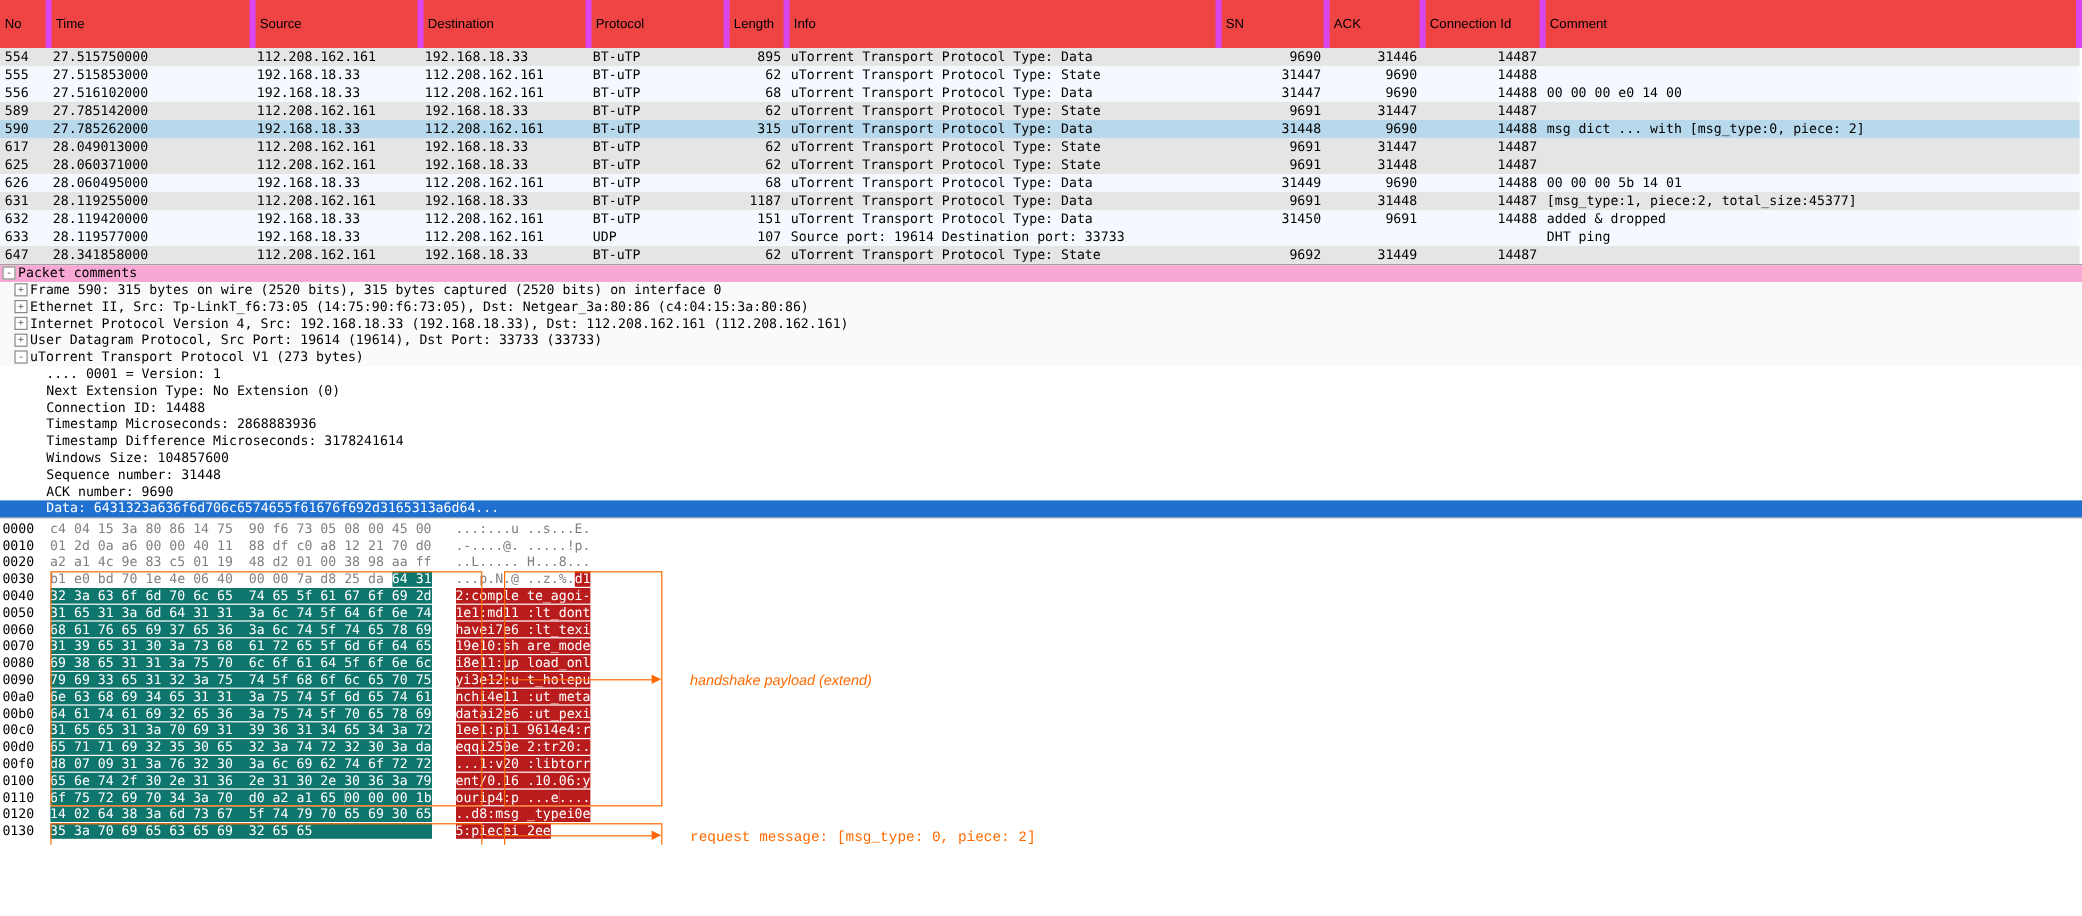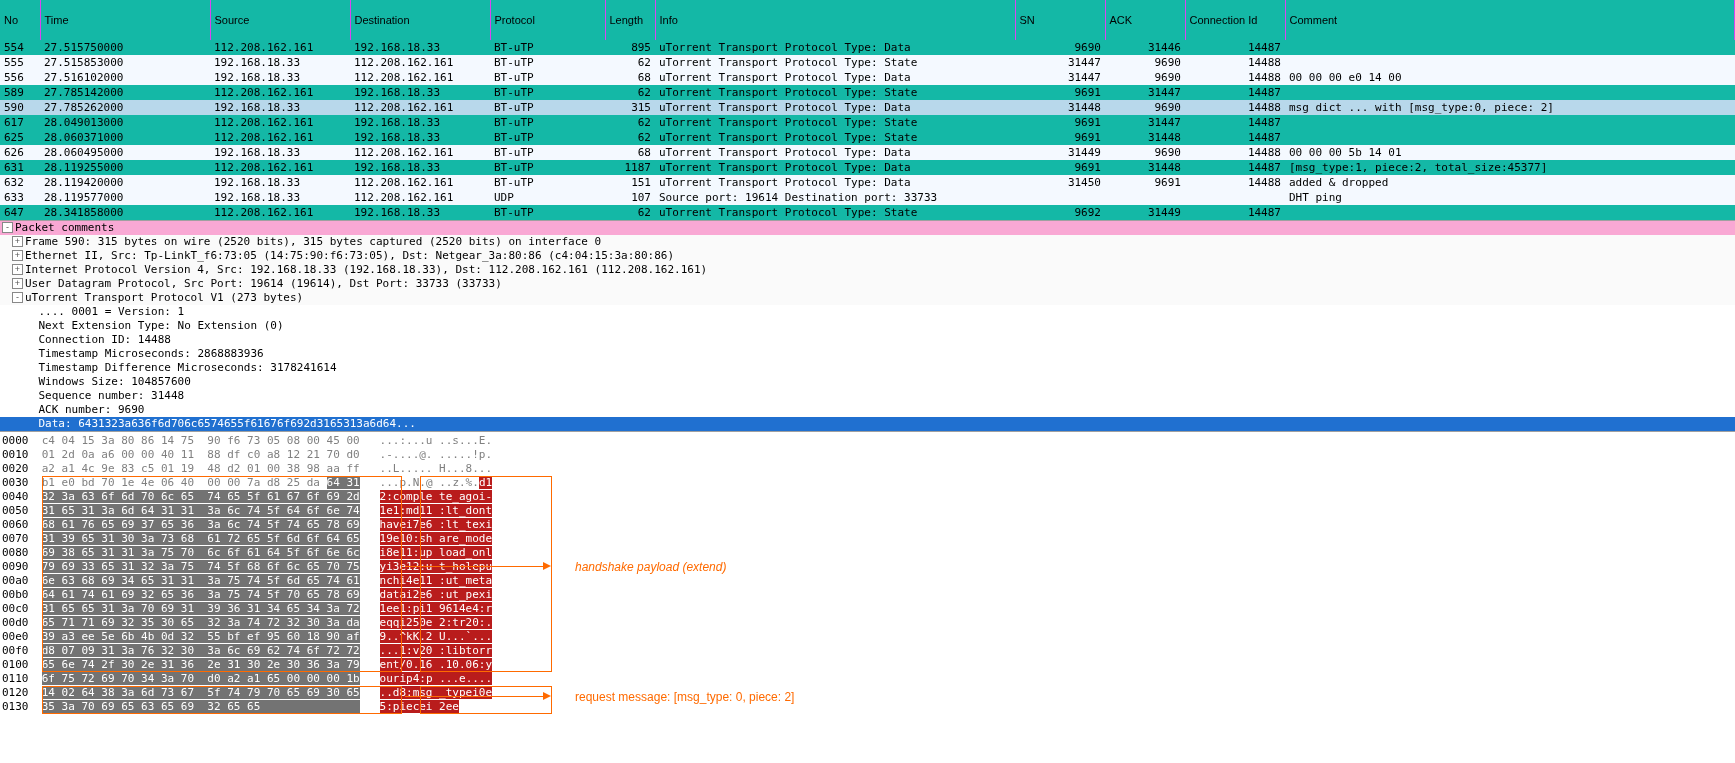--- a/index.html
+++ b/index.html
@@ -1,35 +1,35 @@
 <!DOCTYPE html>
 <html><head>
 <meta charset="utf-8">
 <style>
   * { margin: 0; padding: 0; box-sizing: border-box; }
   body { font-family: "Lucida Console", "Consolas", monospace; font-size: 11px; background: #fff; color: #000; width: 1735px; }
   .packet-list { border-bottom: 1px solid #a0a0a0; }
   .packet-list table { width: 100%; border-collapse: collapse; table-layout: fixed; }
-  .packet-list thead th { text-align: left; font-weight: normal; padding: 14px 4px; background: #14b8a6; border-right: 1px solid #d946ef; font-family: Tahoma, sans-serif; font-size: 11px; height:16px; }
+  .packet-list thead th { text-align: left; font-weight: normal; padding: 14px 4px; background: #ef4444; border-right: 5px solid #d946ef; font-family: Tahoma, sans-serif; font-size: 11px; height:16px; }
   .packet-list tbody td { padding: 1px 4px; white-space: nowrap; overflow: hidden; font-family: "Lucida Console","Consolas",monospace; font-size:11px; height:15px; }
-  .row-ip1 { background: #14b8a6; }
+  .row-ip1 { background: #e5e5e5; }
   .row-ip2 { background: #f4f9ff; }
   .row-selected { background: #b8d8eb; }
   .packet-details { border-bottom: 1px solid #a0a0a0; font-family: "Lucida Console","Consolas",monospace; font-size:11px; line-height:14px; color:#000; }
   .detail-line { white-space: pre; padding-left: 12px; }
   .detail-line.top { background: #fafafa; }
   .detail-line.selected { background: #2070d0; color: #fff; }
   .packet-comments-hdr { background: #f9a8d4; font-weight: normal; padding: 0 2px; }
   .expander { display:inline-block; width:11px; height:11px; border:1px solid #888; text-align:center; line-height:9px; font-size:9px; margin-right:2px; background:#fff; color:#555; font-family:sans-serif; vertical-align:1px;}
   .hex-pane { padding: 2px 0 4px 0; font-family: "Lucida Console","Consolas",monospace; font-size:11px; line-height:14px; position:relative; }
   .hex-line { white-space: pre; padding-left:2px; }
   .hex-offset { color:#000; }
   .hex-bytes { color:#808080; }
   .hex-ascii { color:#808080; }
-  .hex-sel-bytes { background:#737373; color:#fff; }
+  .hex-sel-bytes { background:#0f766e; color:#fff; }
   .hex-sel-ascii { background:#b91c1c; color:#fff; }
   .annotation { position:absolute; font-family: Tahoma, sans-serif; font-size:12px; color:#ff6a00; }
   .annotation .arrow { border-top:1px solid #ff6a00; position:absolute; }
   .annotation .arrowhead { position:absolute; width:0; height:0; border-top:4px solid transparent; border-bottom:4px solid transparent; border-left:8px solid #ff6a00; }
   .red-box { position:absolute; border:1px solid #ff6a00; pointer-events:none; }
   .col-no    { width:40px; }
   .col-time  { width:170px; }
   .col-src   { width:140px; }
   .col-dst   { width:140px; }
   .col-proto { width:115px; }
@@ -252,34 +252,33 @@
       <div class="hex-line"><span class="hex-offset">0040</span>  <span class="hex-sel-bytes">32 3a 63 6f 6d 70 6c 65  74 65 5f 61 67 6f 69 2d</span>   <span class="hex-sel-ascii">2:comple te_agoi-</span></div>
       <div class="hex-line"><span class="hex-offset">0050</span>  <span class="hex-sel-bytes">31 65 31 3a 6d 64 31 31  3a 6c 74 5f 64 6f 6e 74</span>   <span class="hex-sel-ascii">1e1:md11 :lt_dont</span></div>
       <div class="hex-line"><span class="hex-offset">0060</span>  <span class="hex-sel-bytes">68 61 76 65 69 37 65 36  3a 6c 74 5f 74 65 78 69</span>   <span class="hex-sel-ascii">havei7e6 :lt_texi</span></div>
       <div class="hex-line"><span class="hex-offset">0070</span>  <span class="hex-sel-bytes">31 39 65 31 30 3a 73 68  61 72 65 5f 6d 6f 64 65</span>   <span class="hex-sel-ascii">19e10:sh are_mode</span></div>
       <div class="hex-line"><span class="hex-offset">0080</span>  <span class="hex-sel-bytes">69 38 65 31 31 3a 75 70  6c 6f 61 64 5f 6f 6e 6c</span>   <span class="hex-sel-ascii">i8e11:up load_onl</span></div>
       <div class="hex-line"><span class="hex-offset">0090</span>  <span class="hex-sel-bytes">79 69 33 65 31 32 3a 75  74 5f 68 6f 6c 65 70 75</span>   <span class="hex-sel-ascii">yi3e12:u t_holepu</span></div>
       <div class="hex-line"><span class="hex-offset">00a0</span>  <span class="hex-sel-bytes">6e 63 68 69 34 65 31 31  3a 75 74 5f 6d 65 74 61</span>   <span class="hex-sel-ascii">nchi4e11 :ut_meta</span></div>
       <div class="hex-line"><span class="hex-offset">00b0</span>  <span class="hex-sel-bytes">64 61 74 61 69 32 65 36  3a 75 74 5f 70 65 78 69</span>   <span class="hex-sel-ascii">datai2e6 :ut_pexi</span></div>
       <div class="hex-line"><span class="hex-offset">00c0</span>  <span class="hex-sel-bytes">31 65 65 31 3a 70 69 31  39 36 31 34 65 34 3a 72</span>   <span class="hex-sel-ascii">1ee1:pi1 9614e4:r</span></div>
       <div class="hex-line"><span class="hex-offset">00d0</span>  <span class="hex-sel-bytes">65 71 71 69 32 35 30 65  32 3a 74 72 32 30 3a da</span>   <span class="hex-sel-ascii">eqqi250e 2:tr20:.</span></div>
-      <div class="hex-line"><span class="hex-offset">00e0</span>  <span class="hex-sel-bytes">39 a3 ee 5e 6b 4b 0d 32  55 bf ef 95 60 18 90 af</span>   <span class="hex-sel-ascii">9..^kK.2 U...`...</span></div>
       <div class="hex-line"><span class="hex-offset">00f0</span>  <span class="hex-sel-bytes">d8 07 09 31 3a 76 32 30  3a 6c 69 62 74 6f 72 72</span>   <span class="hex-sel-ascii">...1:v20 :libtorr</span></div>
       <div class="hex-line"><span class="hex-offset">0100</span>  <span class="hex-sel-bytes">65 6e 74 2f 30 2e 31 36  2e 31 30 2e 30 36 3a 79</span>   <span class="hex-sel-ascii">ent/0.16 .10.06:y</span></div>
       <div class="hex-line"><span class="hex-offset">0110</span>  <span class="hex-sel-bytes">6f 75 72 69 70 34 3a 70  d0 a2 a1 65 </span><span class="hex-sel-bytes">00 00 00 1b</span>   <span class="hex-sel-ascii">ourip4:p ...e</span><span class="hex-sel-ascii">....</span></div>
       <div class="hex-line"><span class="hex-offset">0120</span>  <span class="hex-sel-bytes">14 02 64 38 3a 6d 73 67  5f 74 79 70 65 69 30 65</span>   <span class="hex-sel-ascii">..d8:msg _typei0e</span></div>
       <div class="hex-line"><span class="hex-offset">0130</span>  <span class="hex-sel-bytes">35 3a 70 69 65 63 65 69  32 65 65               </span>   <span class="hex-sel-ascii">5:piecei 2ee</span></div>
     </div>
   <div class="red-box" style="left:42px; top:44px; width:360px; height:196px;"></div>
   <div class="red-box" style="left:420px; top:44px; width:132px; height:196px;"></div>
   <div class="red-box" style="left:42px; top:254px; width:360px; height:28px;"></div>
   <div class="red-box" style="left:420px; top:254px; width:132px; height:28px;"></div>
   <div class="annotation" style="left:555px; top:128px;font-style:italic;">
     <div class="arrow" style="left:-150px; top:6px; width:140px;"></div>
     <div class="arrowhead" style="left:-12px; top:2px;"></div>
     <span style="position:relative; left:20px;">handshake payload (extend)</span>
   </div>
   <div class="annotation" style="left:555px; top:258px;">
     <div class="arrow" style="left:-150px; top:6px; width:140px;"></div>
     <div class="arrowhead" style="left:-12px; top:2px;"></div>
-    <span style="position:relative; left:20px;">request message: [msg_type: 0, piece: 2]</span>
+    <span style="position:relative; left:20px;font-family:Liberation Mono, monospace;">request message: [msg_type: 0, piece: 2]</span>
   </div>
 </div>
 
 </body></html>

